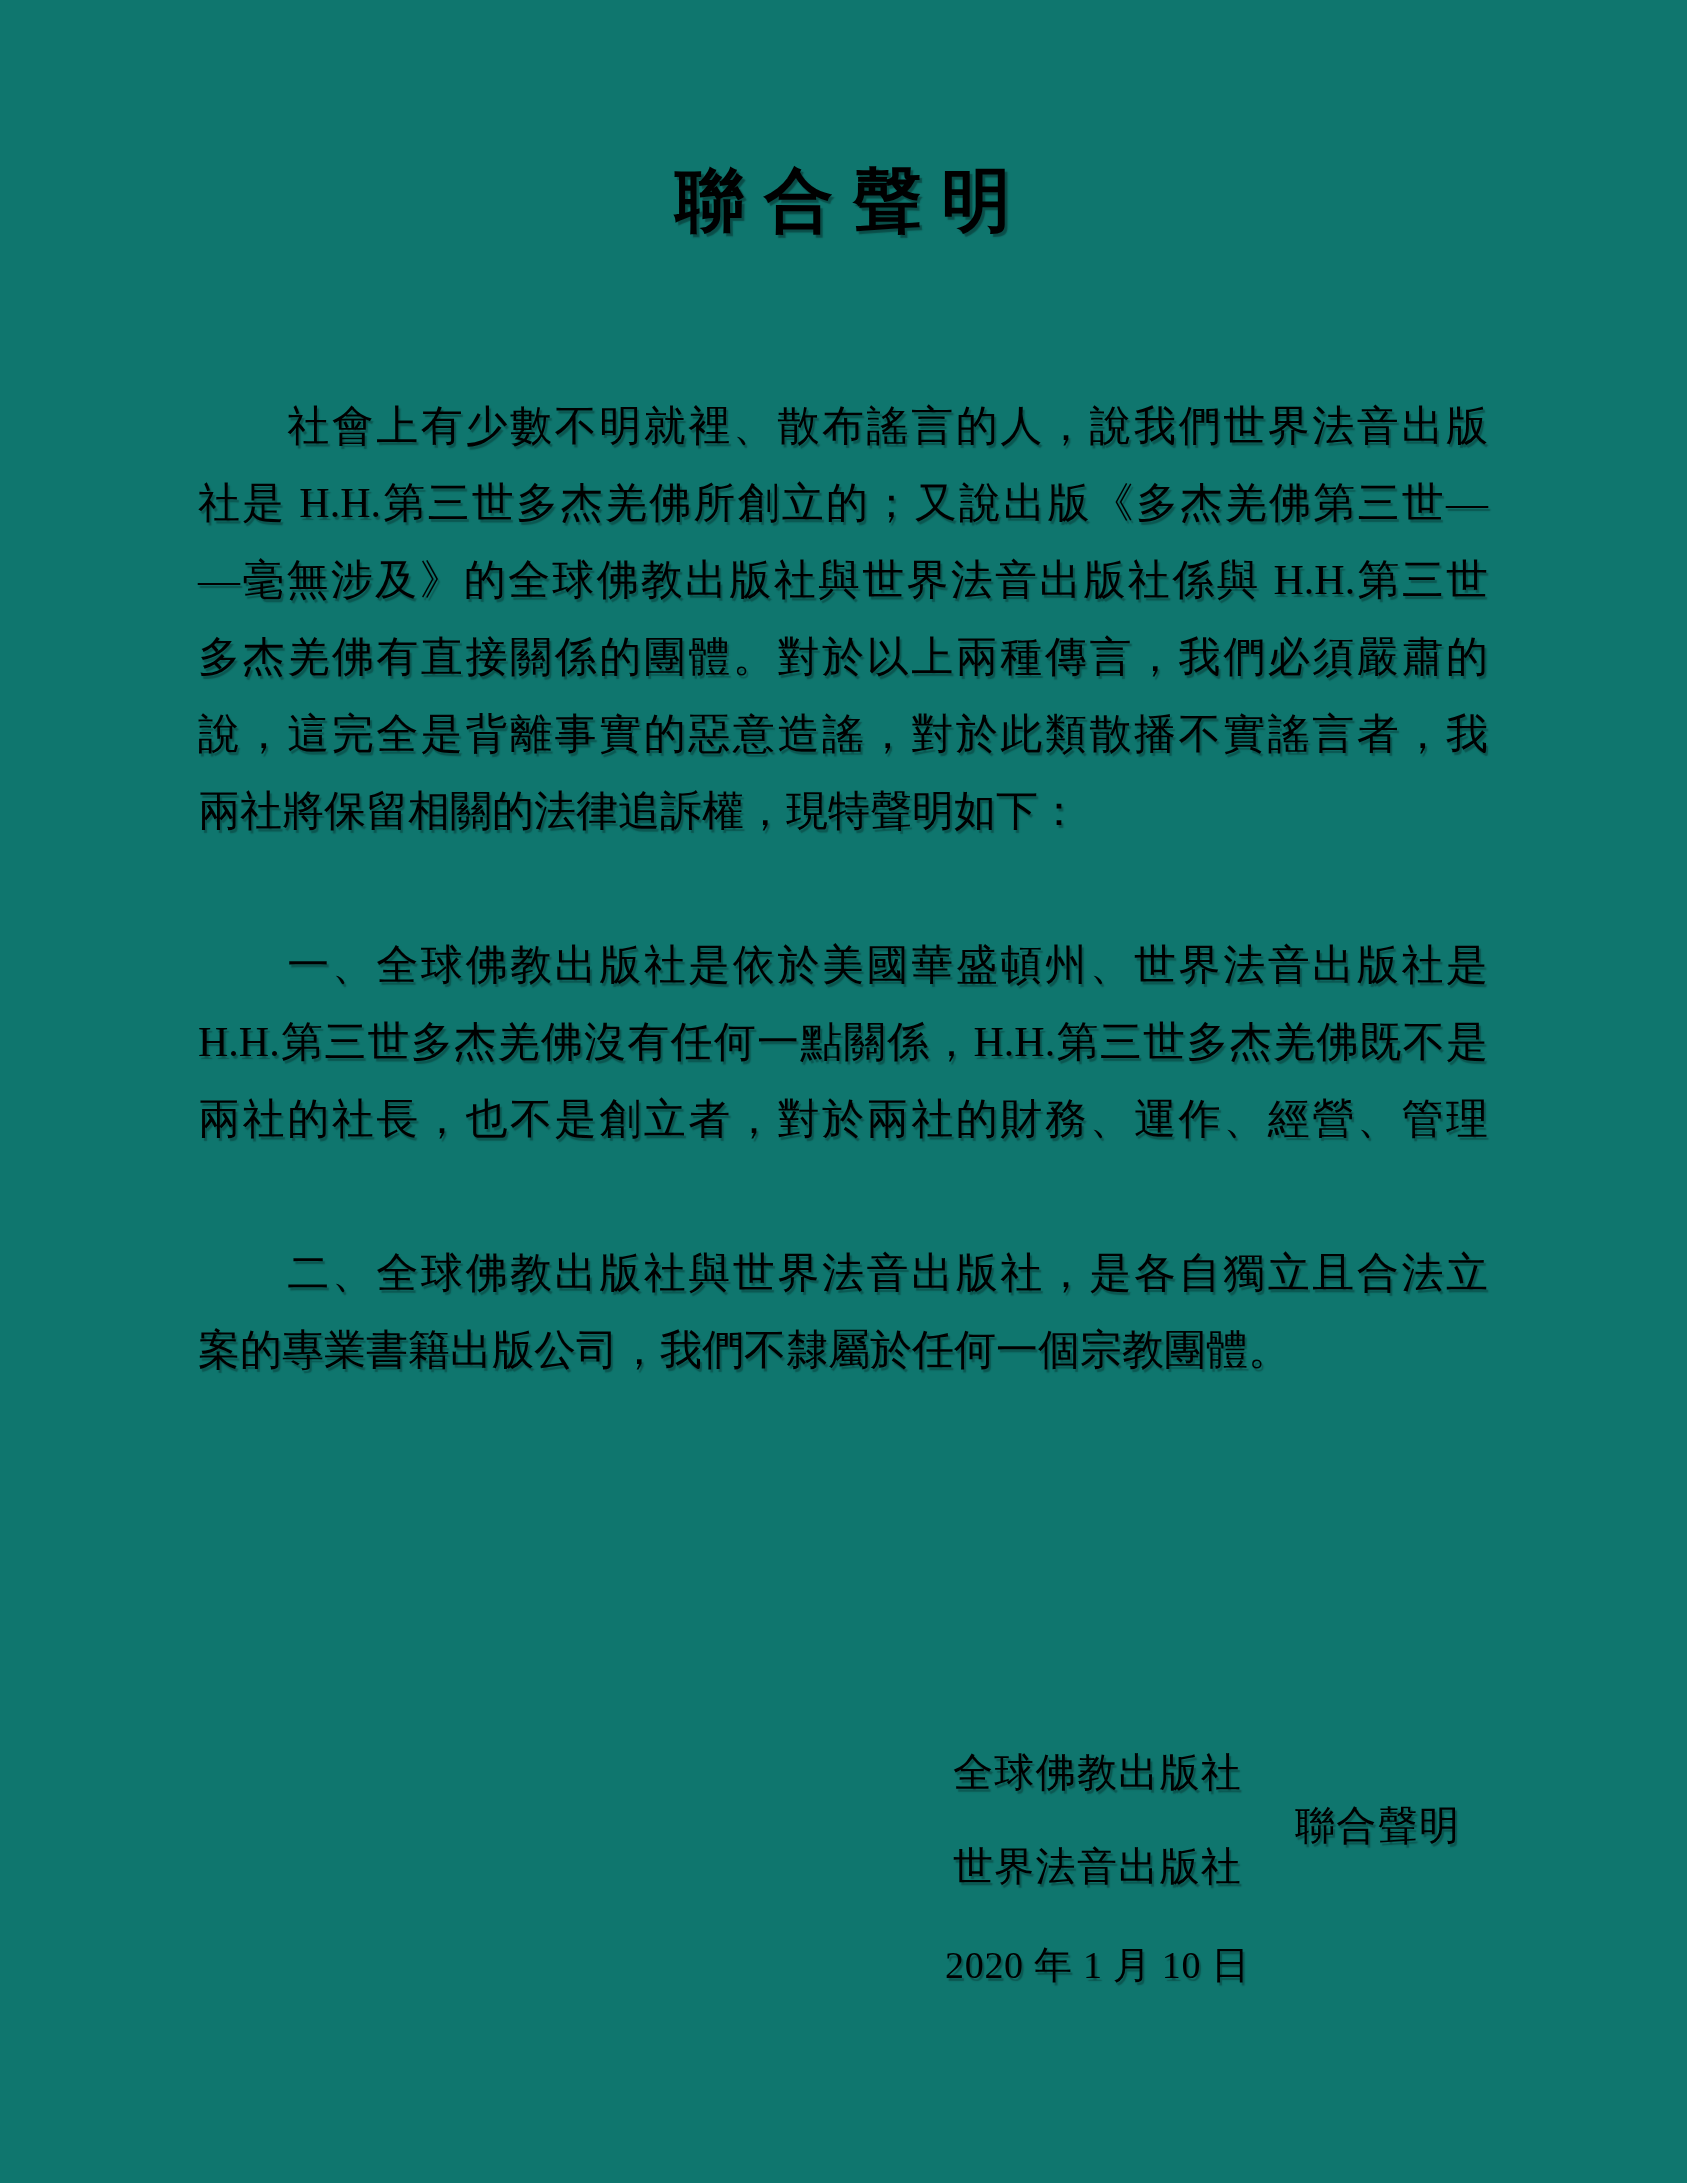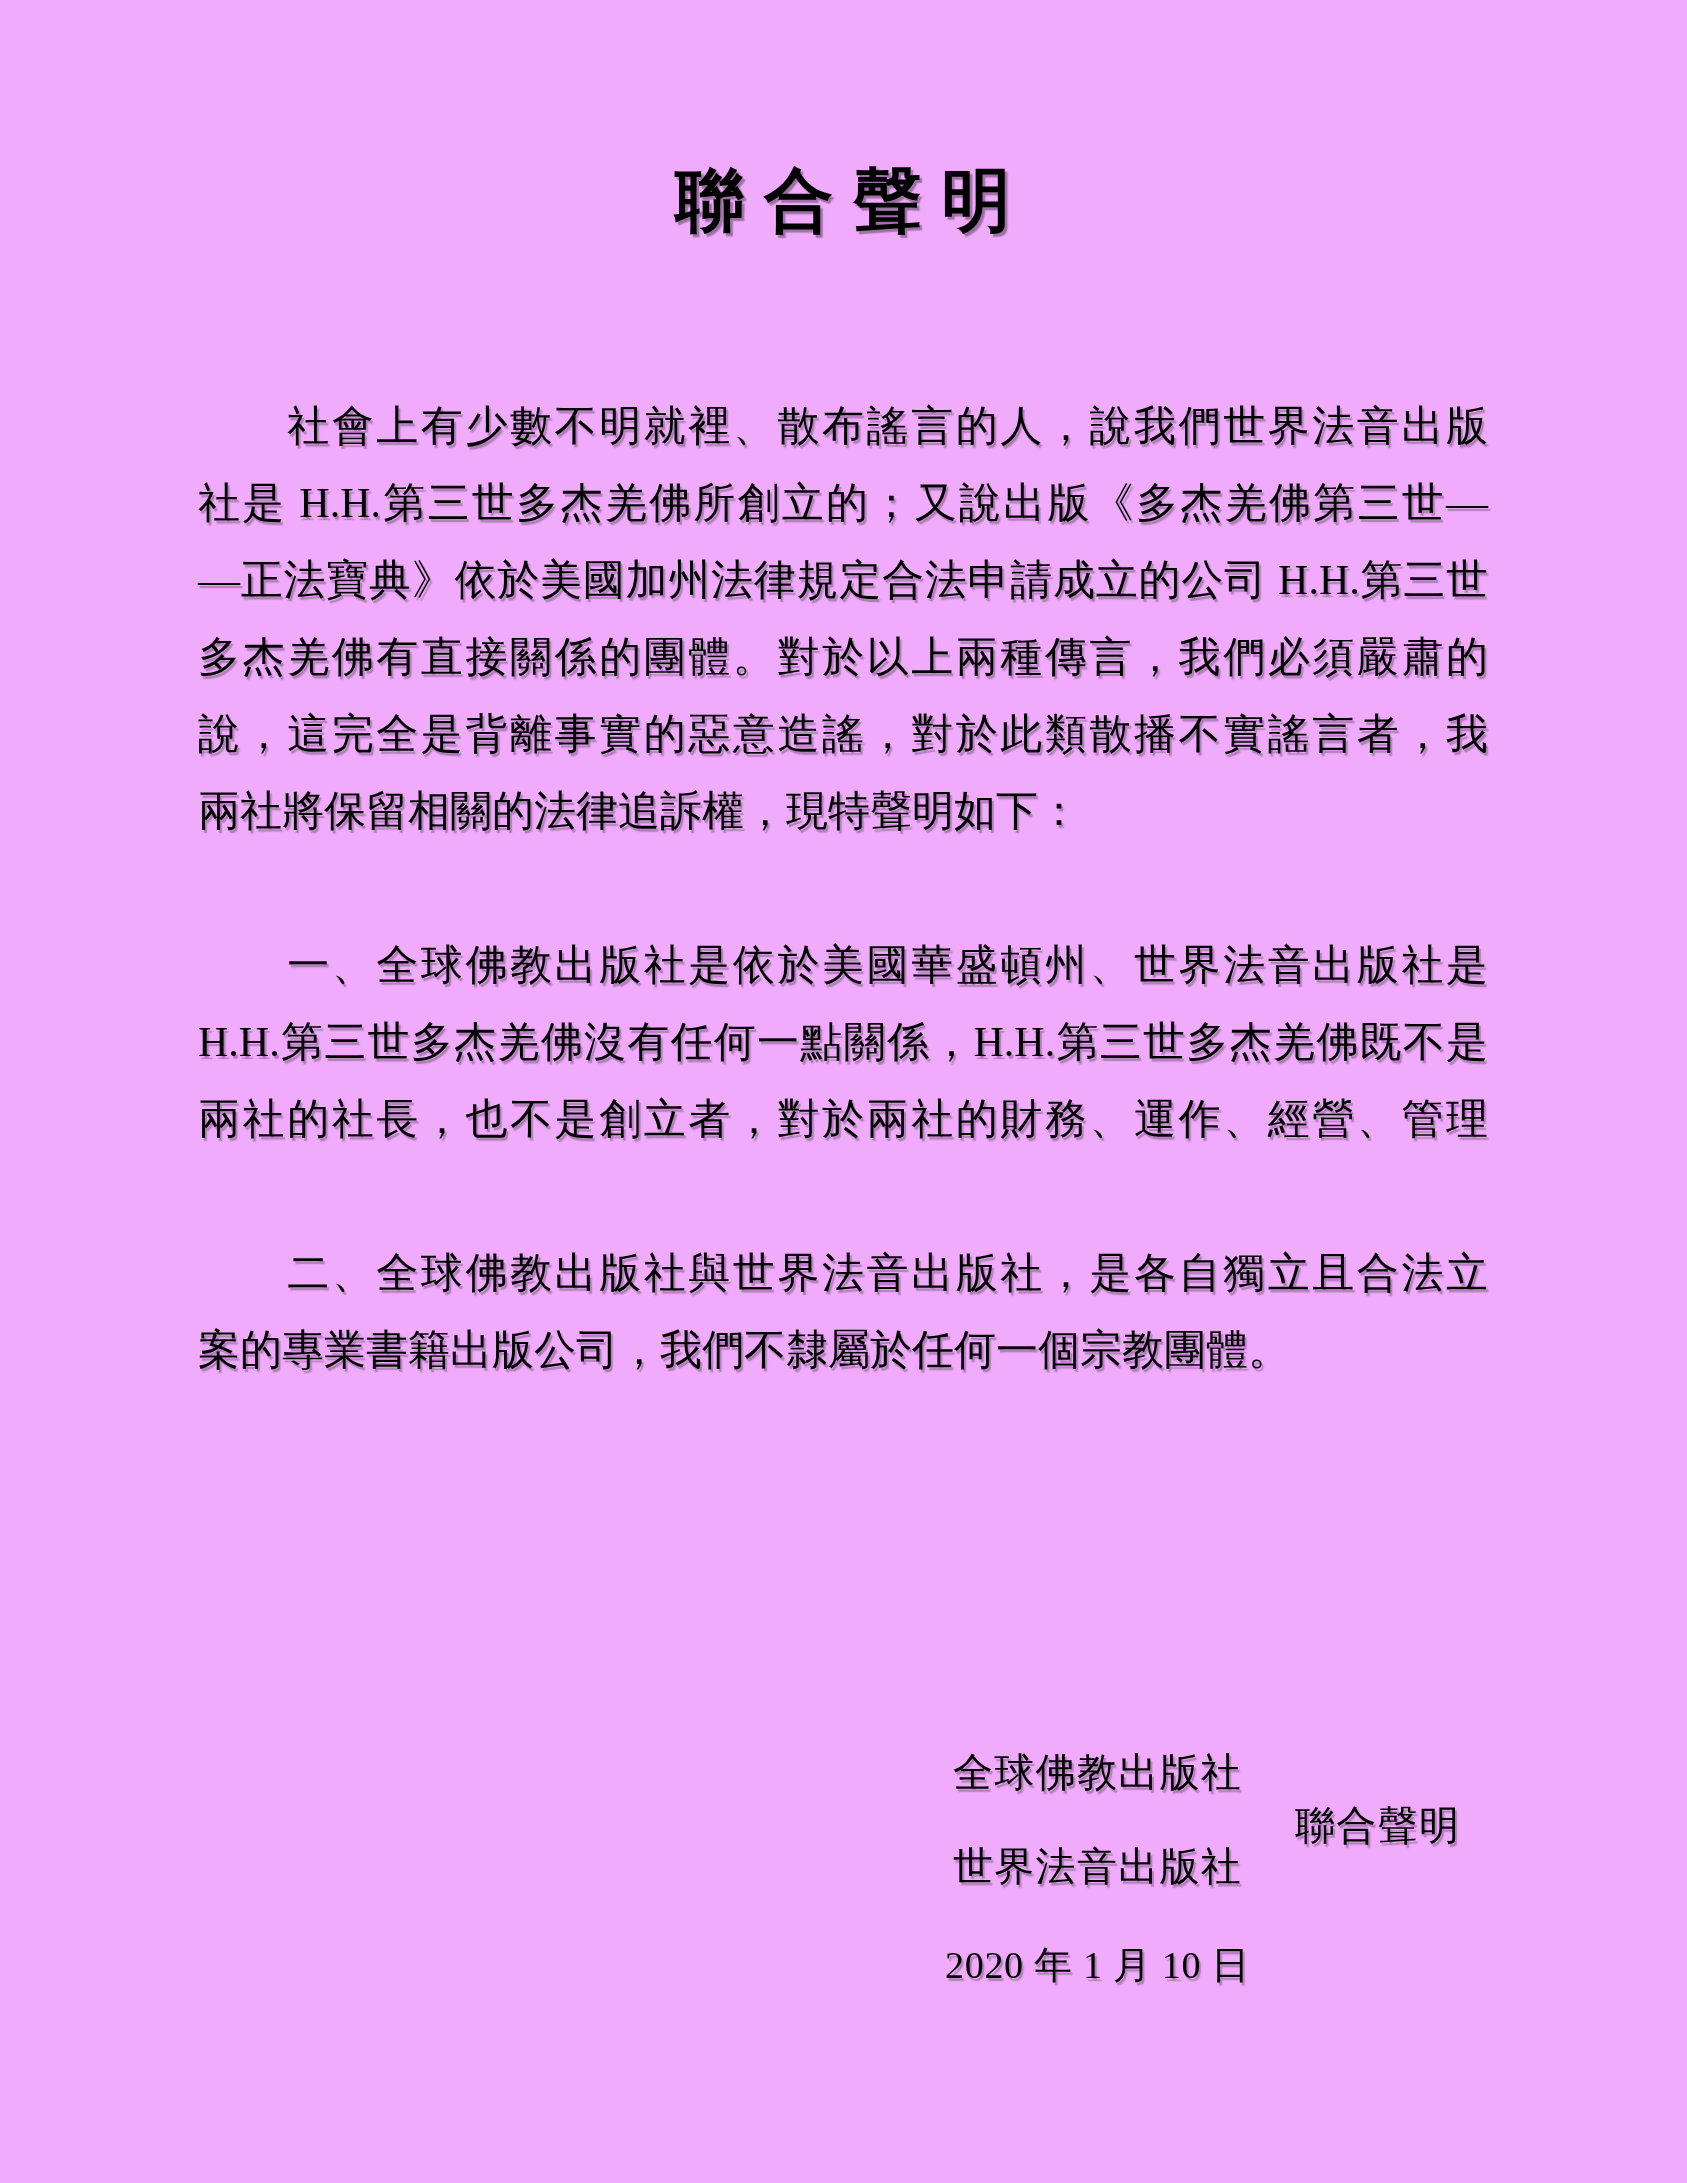--- a/index.html
+++ b/index.html
@@ -4,21 +4,21 @@
 <style>
   html, body {
     margin: 0;
     padding: 0;
     background: #ffffff;
   }
   #page {
     position: relative;
     width: 1687px;
     height: 2183px;
-    background: #f0abfc;
+    background: #0f766e;
     color: #000000;
     font-family: "Liberation Serif", serif;
     overflow: hidden;
   }
   .doc-title {
     position: absolute;
     top: 160px;
     left: 0;
     width: 1687px;
     text-align: center;
@@ -66,21 +66,21 @@
 
 <div id="page">
 
   <div class="doc-title">聯 合 聲 明</div>
 
   <div class="body-text">
 
     <div class="paragraph">
       <div class="line full">　　社會上有少數不明就裡、散布謠言的人，說我們世界法音出版</div>
       <div class="line full">社是 H.H.第三世多杰羌佛所創立的；又說出版《多杰羌佛第三世—</div>
-      <div class="line full">—正法寶典》依於美國加州法律規定合法申請成立的公司 H.H.第三世</div>
+      <div class="line full">—毫無涉及》的全球佛教出版社與世界法音出版社係與 H.H.第三世</div>
       <div class="line full">多杰羌佛有直接關係的團體。對於以上兩種傳言，我們必須嚴肅的</div>
       <div class="line full">說，這完全是背離事實的惡意造謠，對於此類散播不實謠言者，我</div>
       <div class="line last">兩社將保留相關的法律追訴權，現特聲明如下：</div>
     </div>
 
     <div class="paragraph">
       <div class="line full">　　一、全球佛教出版社是依於美國華盛頓州、世界法音出版社是</div>
       <div class="line full">H.H.第三世多杰羌佛沒有任何一點關係，H.H.第三世多杰羌佛既不是</div>
       <div class="line full">兩社的社長，也不是創立者，對於兩社的財務、運作、經營、管理</div>
     </div>

